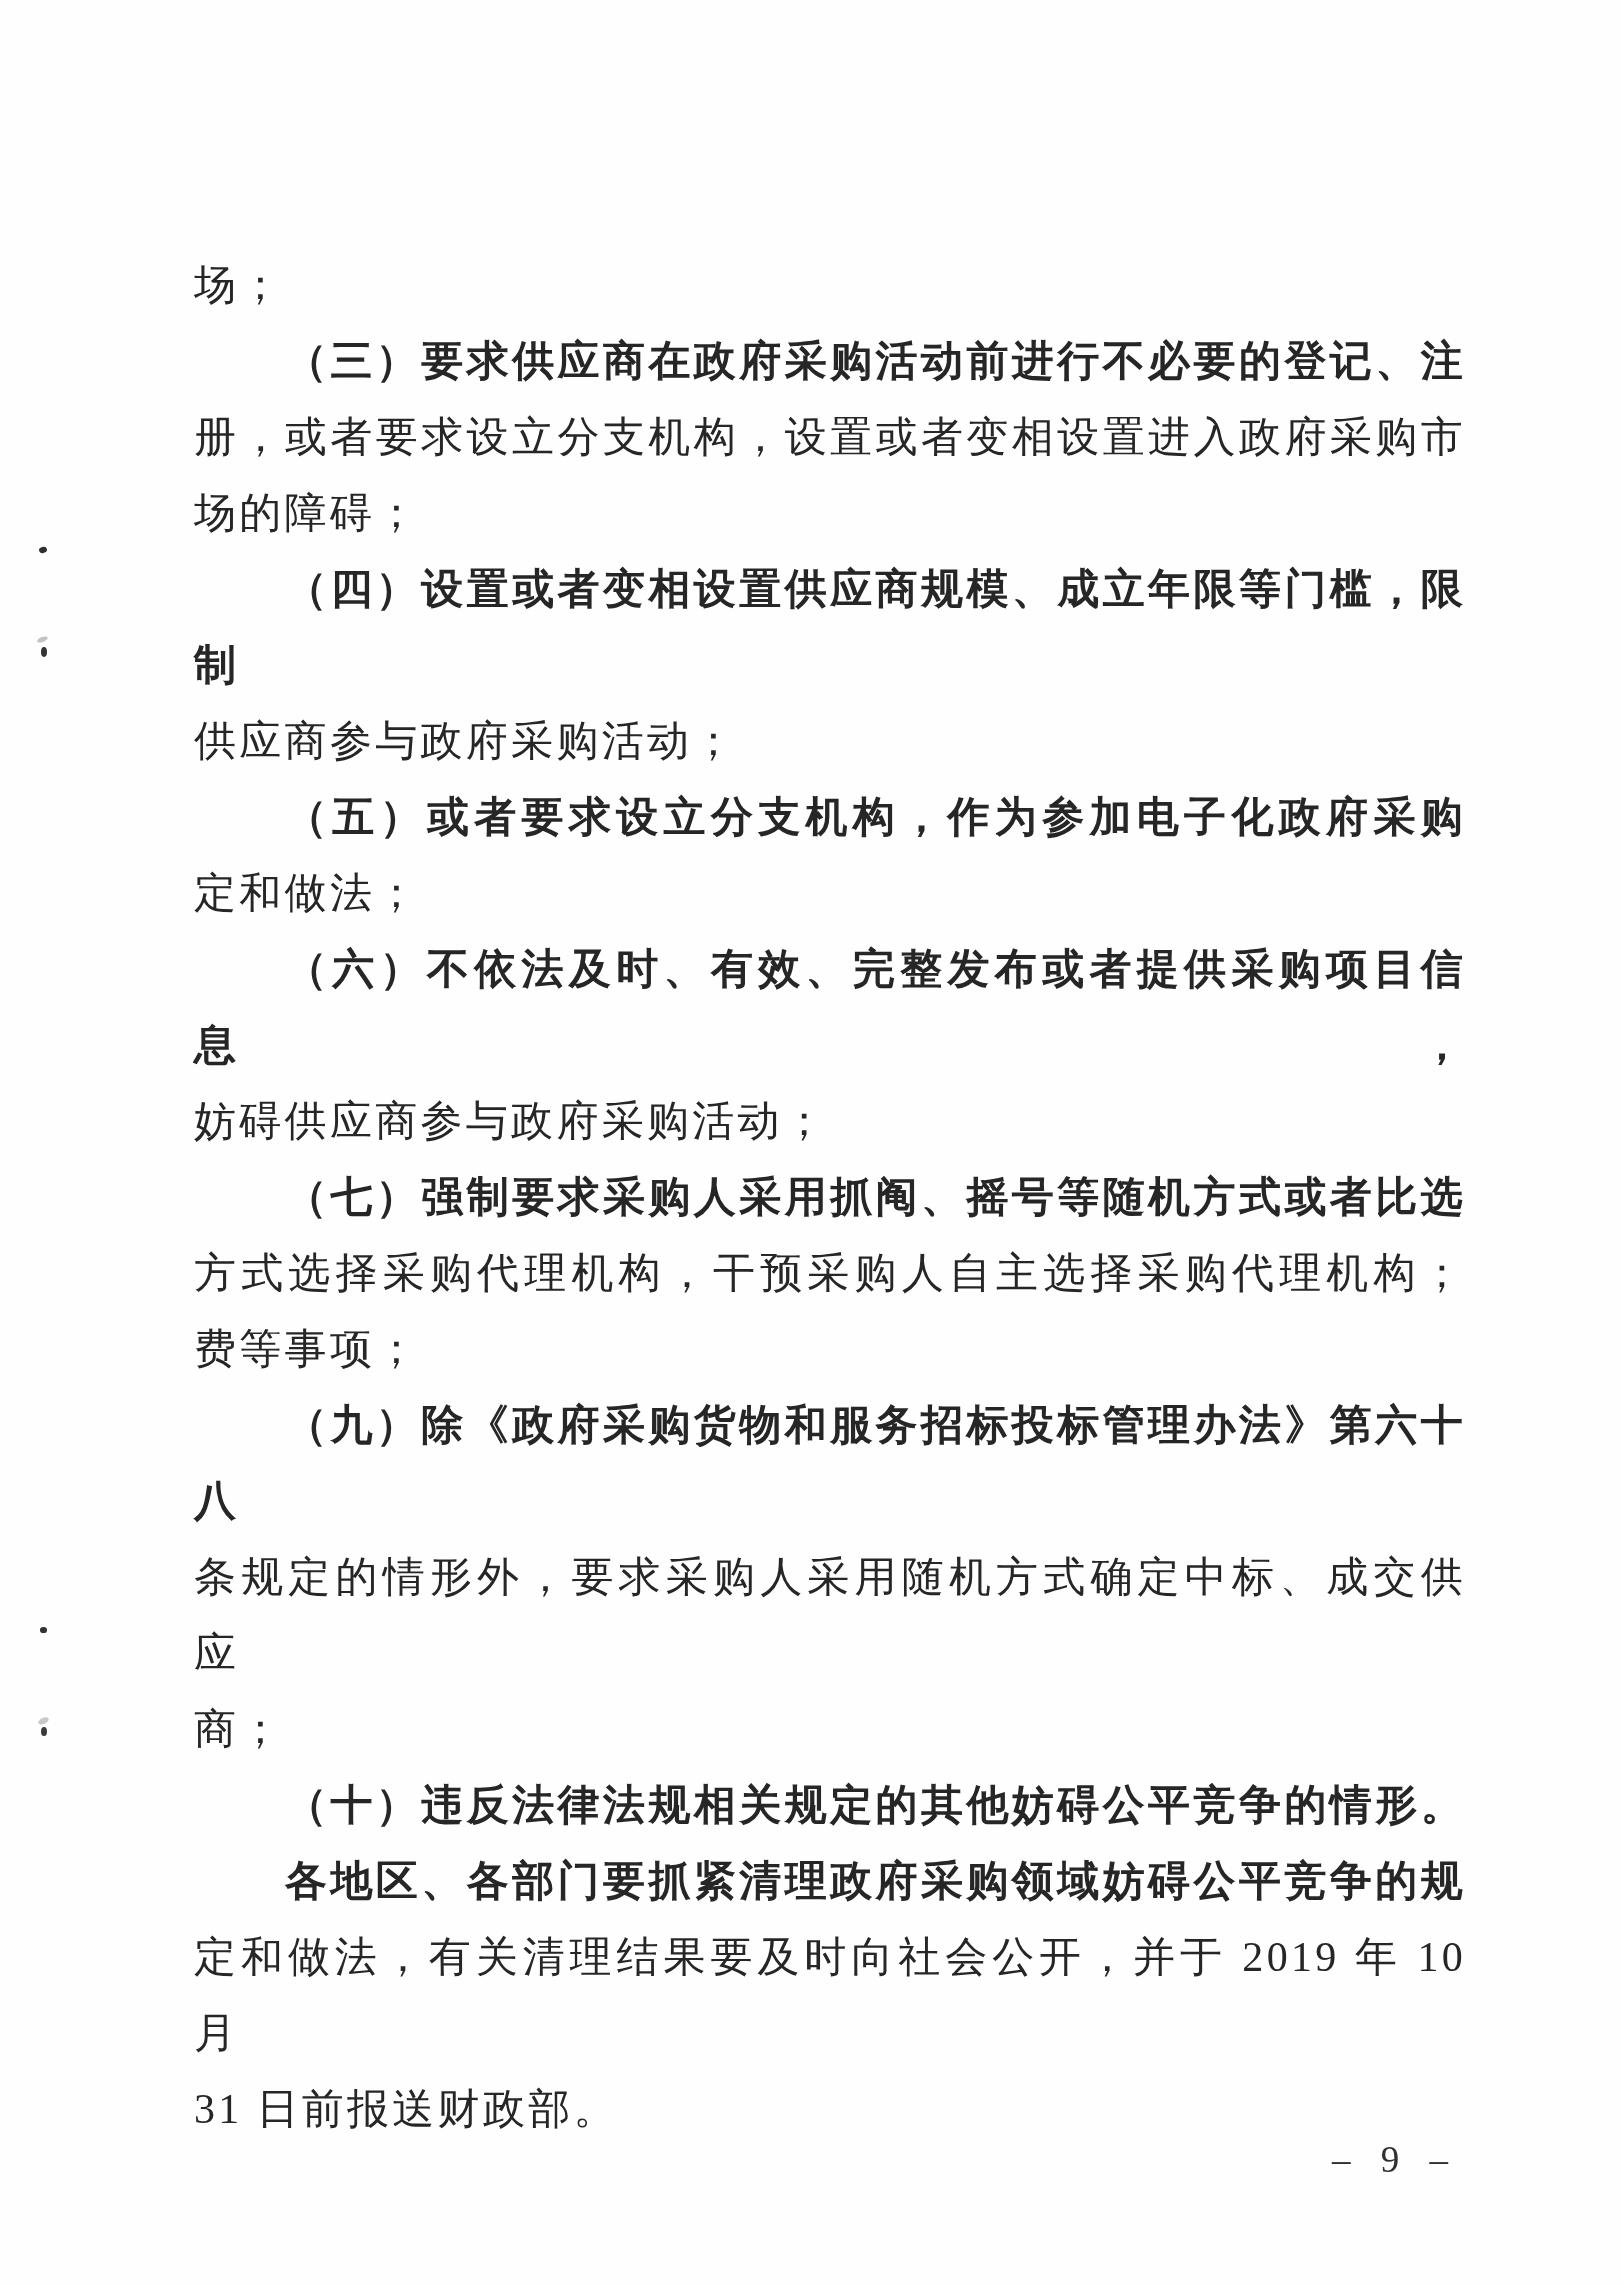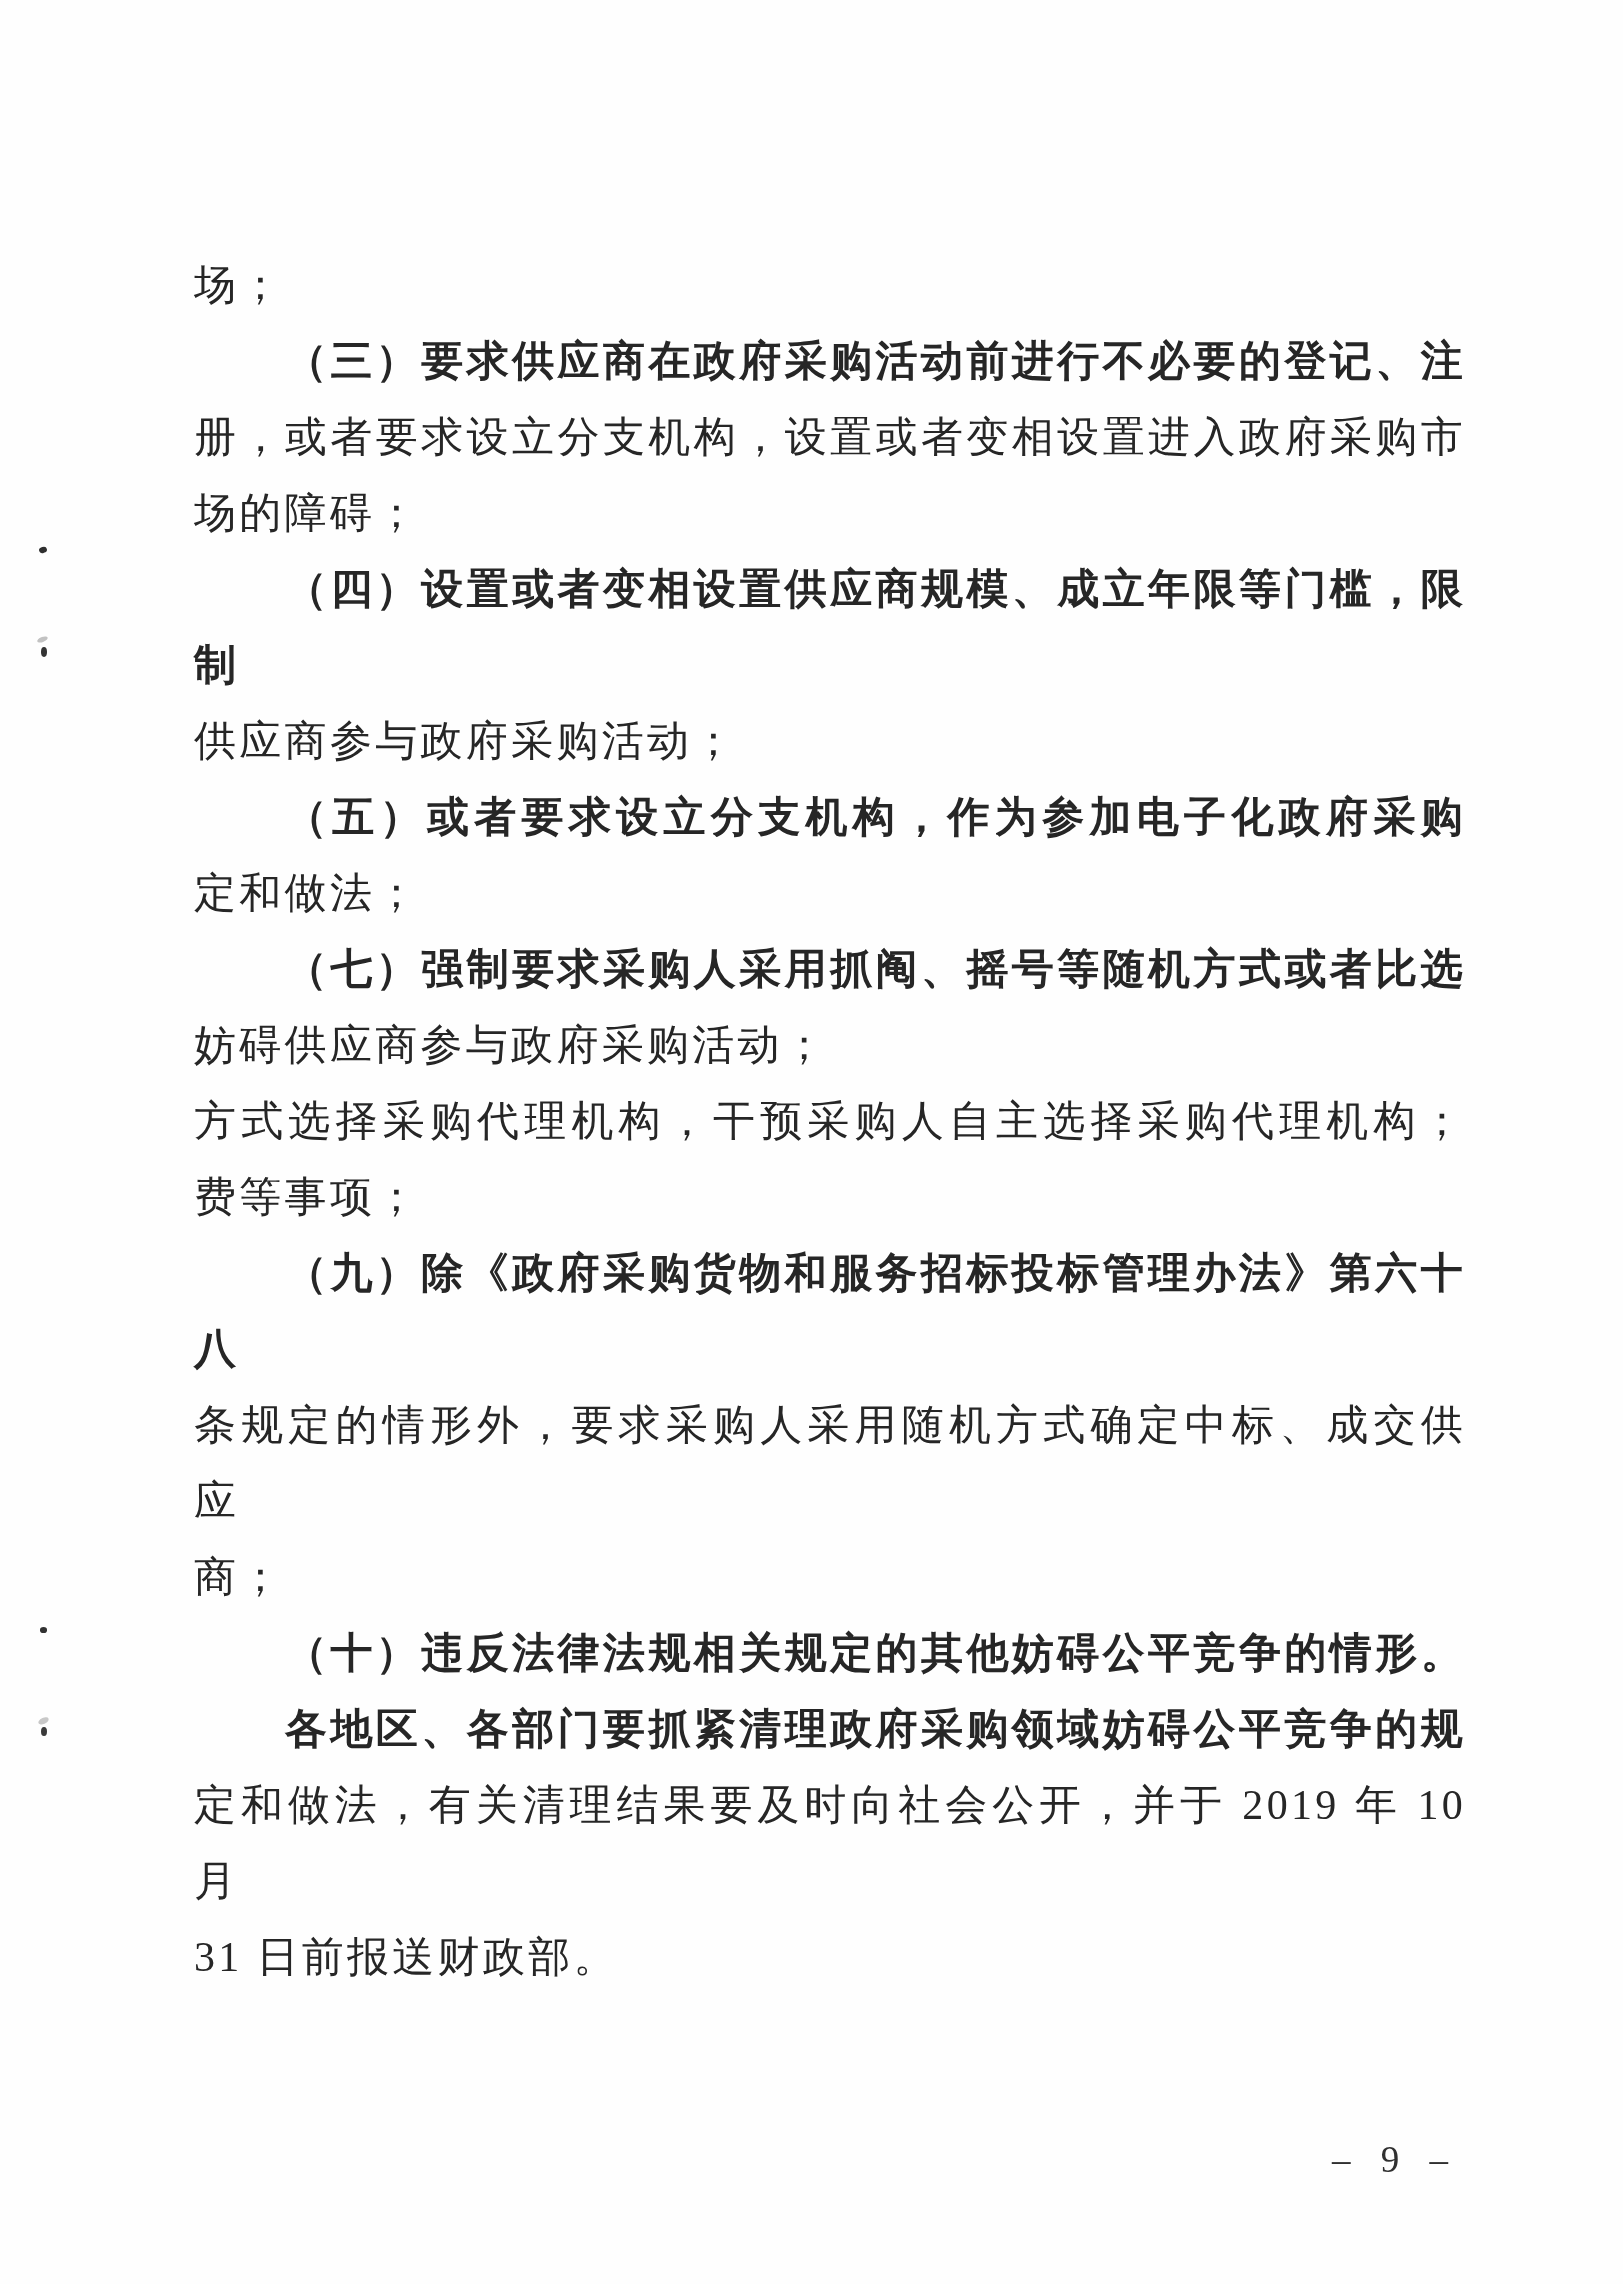--- a/index.html
+++ b/index.html
@@ -66,22 +66,23 @@
 
   <div class="text-block">
     <div class="doc-line">场；</div>
     <div class="doc-line full indent">（三）要求供应商在政府采购活动前进行不必要的登记、注</div>
     <div class="doc-line full">册，或者要求设立分支机构，设置或者变相设置进入政府采购市</div>
     <div class="doc-line">场的障碍；</div>
     <div class="doc-line full indent">（四）设置或者变相设置供应商规模、成立年限等门槛，限 制</div>
     <div class="doc-line">供应商参与政府采购活动；</div>
     <div class="doc-line full indent">（五）或者要求设立分支机构，作为参加电子化政府采购</div>
     <div class="doc-line">定和做法；</div>
+    <div class="doc-line full indent">（六）不依法及时、有效、完整发布或者提供采购项目信息，</div>
+    <div class="doc-line">妨碍供应商参与政府采购活动；</div>
     <div class="doc-line full indent">（七）强制要求采购人采用抓阄、摇号等随机方式或者比选</div>
-    <div class="doc-line">妨碍供应商参与政府采购活动；</div>
     <div class="doc-line full">方式选择采购代理机构，干预采购人自主选择采购代理机构；</div>
     <div class="doc-line">费等事项；</div>
     <div class="doc-line full indent">（九）除《政府采购货物和服务招标投标管理办法》第六十 八</div>
     <div class="doc-line full">条规定的情形外，要求采购人采用随机方式确定中标、成交供 应</div>
     <div class="doc-line">商；</div>
     <div class="doc-line full indent">（十）违反法律法规相关规定的其他妨碍公平竞争的情形。</div>
     <div class="doc-line full indent">各地区、各部门要抓紧清理政府采购领域妨碍公平竞争的规</div>
     <div class="doc-line full">定和做法，有关清理结果要及时向社会公开，并于 2019 年 10 月</div>
     <div class="doc-line">31 日前报送财政部。</div>
 

